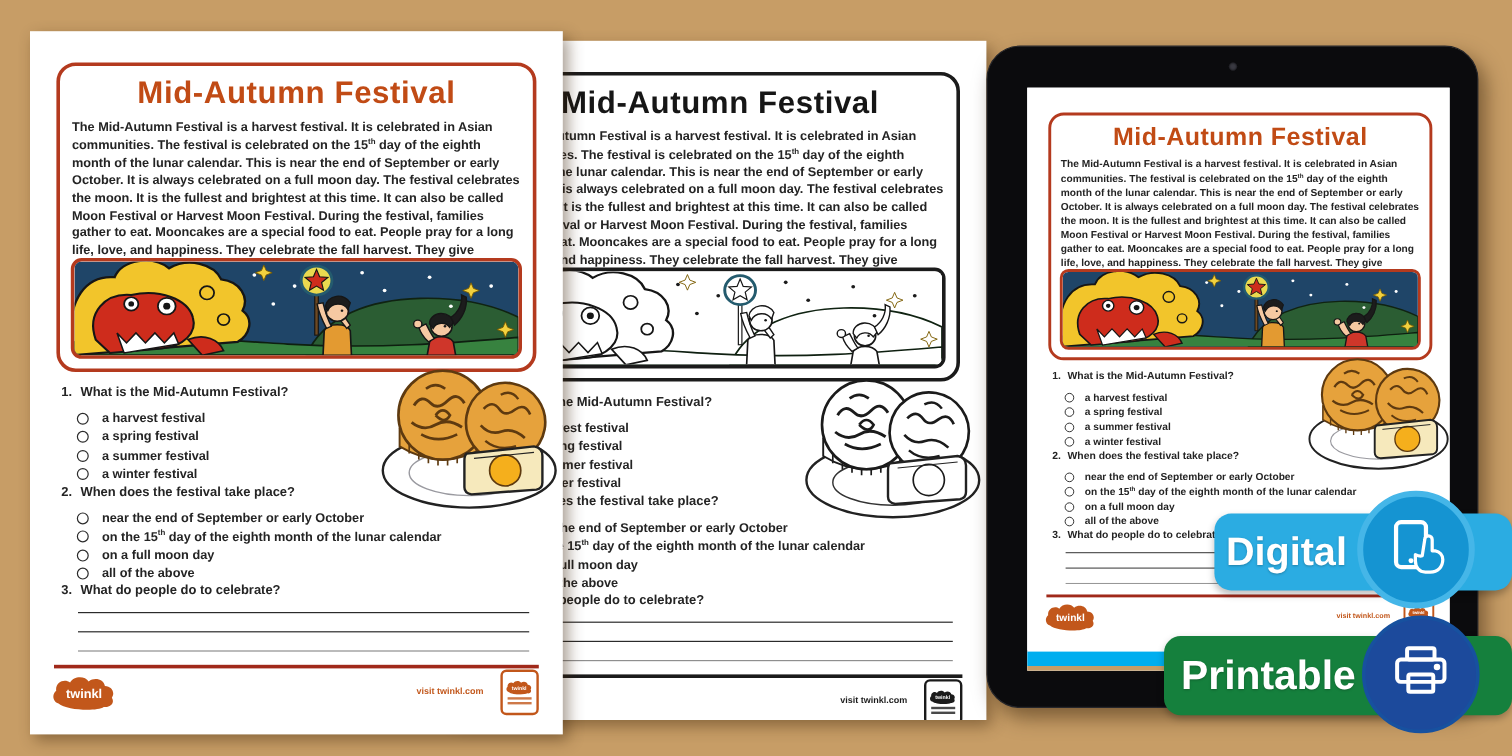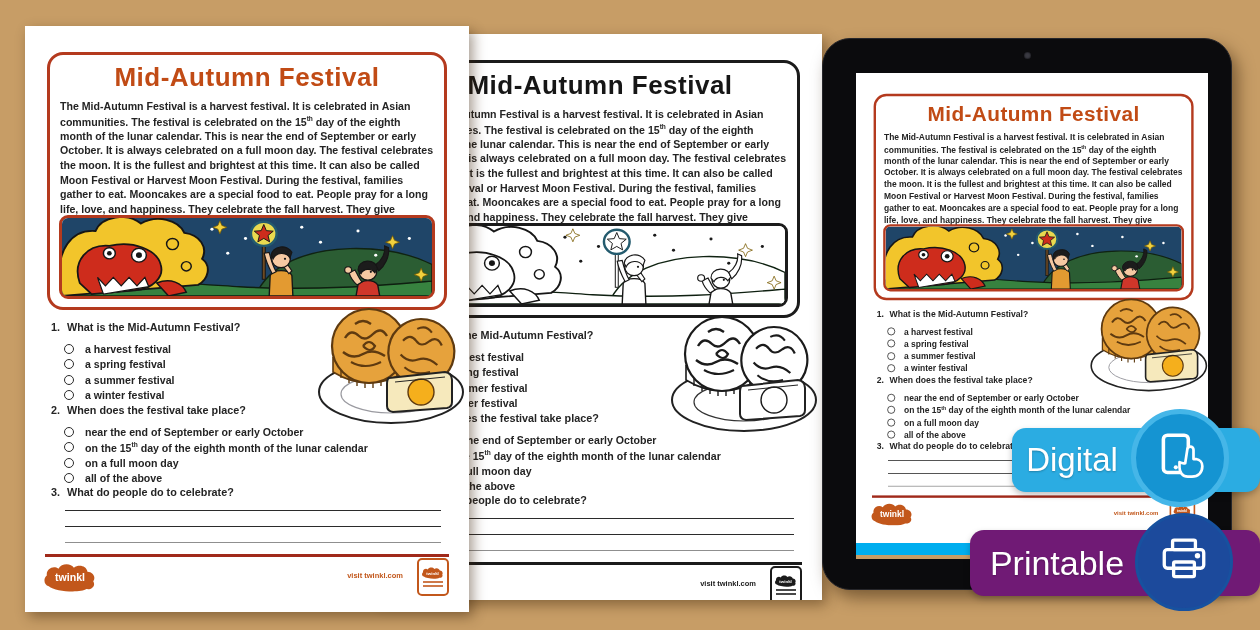--- a/index.html
+++ b/index.html
@@ -70,21 +70,21 @@
   .camera{position:absolute;left:201px;top:13px;width:7px;height:7px;border-radius:50%;
     background:#3A3A42;box-shadow:inset 0 0 2px #000;}
   .screen{position:absolute;left:33px;top:34px;width:352px;height:486px;background:#fff;overflow:hidden;}
   #sheet-tablet{left:0;top:0;transform:scale(0.8);transform-origin:0 0;box-shadow:none;}
   .cyan-bar{position:absolute;left:0;right:0;top:470px;height:12px;}
   .tan-strip{position:absolute;left:0;right:0;top:482px;height:4px;}
 
   
   .badge{position:absolute;border-radius:14px;box-shadow:0 3px 6px rgba(0,0,0,.25);}
   .badge-label{position:absolute;top:0;bottom:0;display:flex;align-items:center;justify-content:center;
-    color:#fff;font-weight:normal;text-shadow:0 1px 2px rgba(0,0,0,.25);}
+    color:#fff;font-weight:bold;text-shadow:0 1px 2px rgba(0,0,0,.25);}
   .badge-circle{position:absolute;border-radius:50%;display:flex;align-items:center;justify-content:center;}
   #digital-badge{left:1012px;top:428px;width:248px;height:64px;z-index:55;}
   #digital-badge .badge-label{left:0;width:120px;font-size:33px;}
   #digital-circle{left:119px;top:-19px;width:88px;height:88px;border:5px solid #45B6E8;}
   #printable-badge{left:970px;top:530px;width:290px;height:66px;z-index:56;box-sizing:border-box;}
   #printable-badge .badge-label{left:4px;width:166px;font-size:34px;}
   #printable-circle{left:165px;top:-17px;width:92px;height:92px;border:3px solid #17519F;}
 </style>
 </head>
 <body>
@@ -613,21 +613,21 @@
   <span class="badge-label">Digital</span>
   <div class="badge-circle" id="digital-circle" style="background: rgb(21, 148, 210);">
     <svg width="54" height="54" viewBox="0 0 52 52">
       <rect x="10" y="4" width="24" height="36" rx="4" fill="none" stroke="#fff" stroke-width="3.4"></rect>
       <circle cx="22" cy="35" r="2" fill="#fff"></circle>
       <path d="M33,18 a3,3 0 0 1 6,0 l0,9 2.5,0 a7,7 0 0 1 6,7 c0,6 -4,10 -10,10 l-4,0 c-5,0 -8,-4 -8,-9 l0,-5 c2,1 4,1.5 5.5,1 Z" fill="#1594D2" stroke="#fff" stroke-width="2.6" stroke-linejoin="round"></path>
     </svg>
   </div>
 </div>
 
-<div class="badge" id="printable-badge" style="background: #701a75;">
+<div class="badge" id="printable-badge" style="background: #15803d;">
   <span class="badge-label">Printable</span>
   <div class="badge-circle" id="printable-circle" style="background: rgb(28, 74, 156);">
     <svg width="54" height="54" viewBox="0 0 52 52">
       <rect x="15" y="5" width="22" height="9" rx="1.5" fill="none" stroke="#fff" stroke-width="3.2"></rect>
       <rect x="7" y="14" width="38" height="18" rx="3" fill="none" stroke="#fff" stroke-width="3.2"></rect>
       <circle cx="39" cy="20" r="2.6" fill="#fff"></circle>
       <rect x="16" y="26" width="20" height="14" rx="1.5" fill="none" stroke="#fff" stroke-width="3.2"></rect>
     </svg>
   </div>
 </div>

